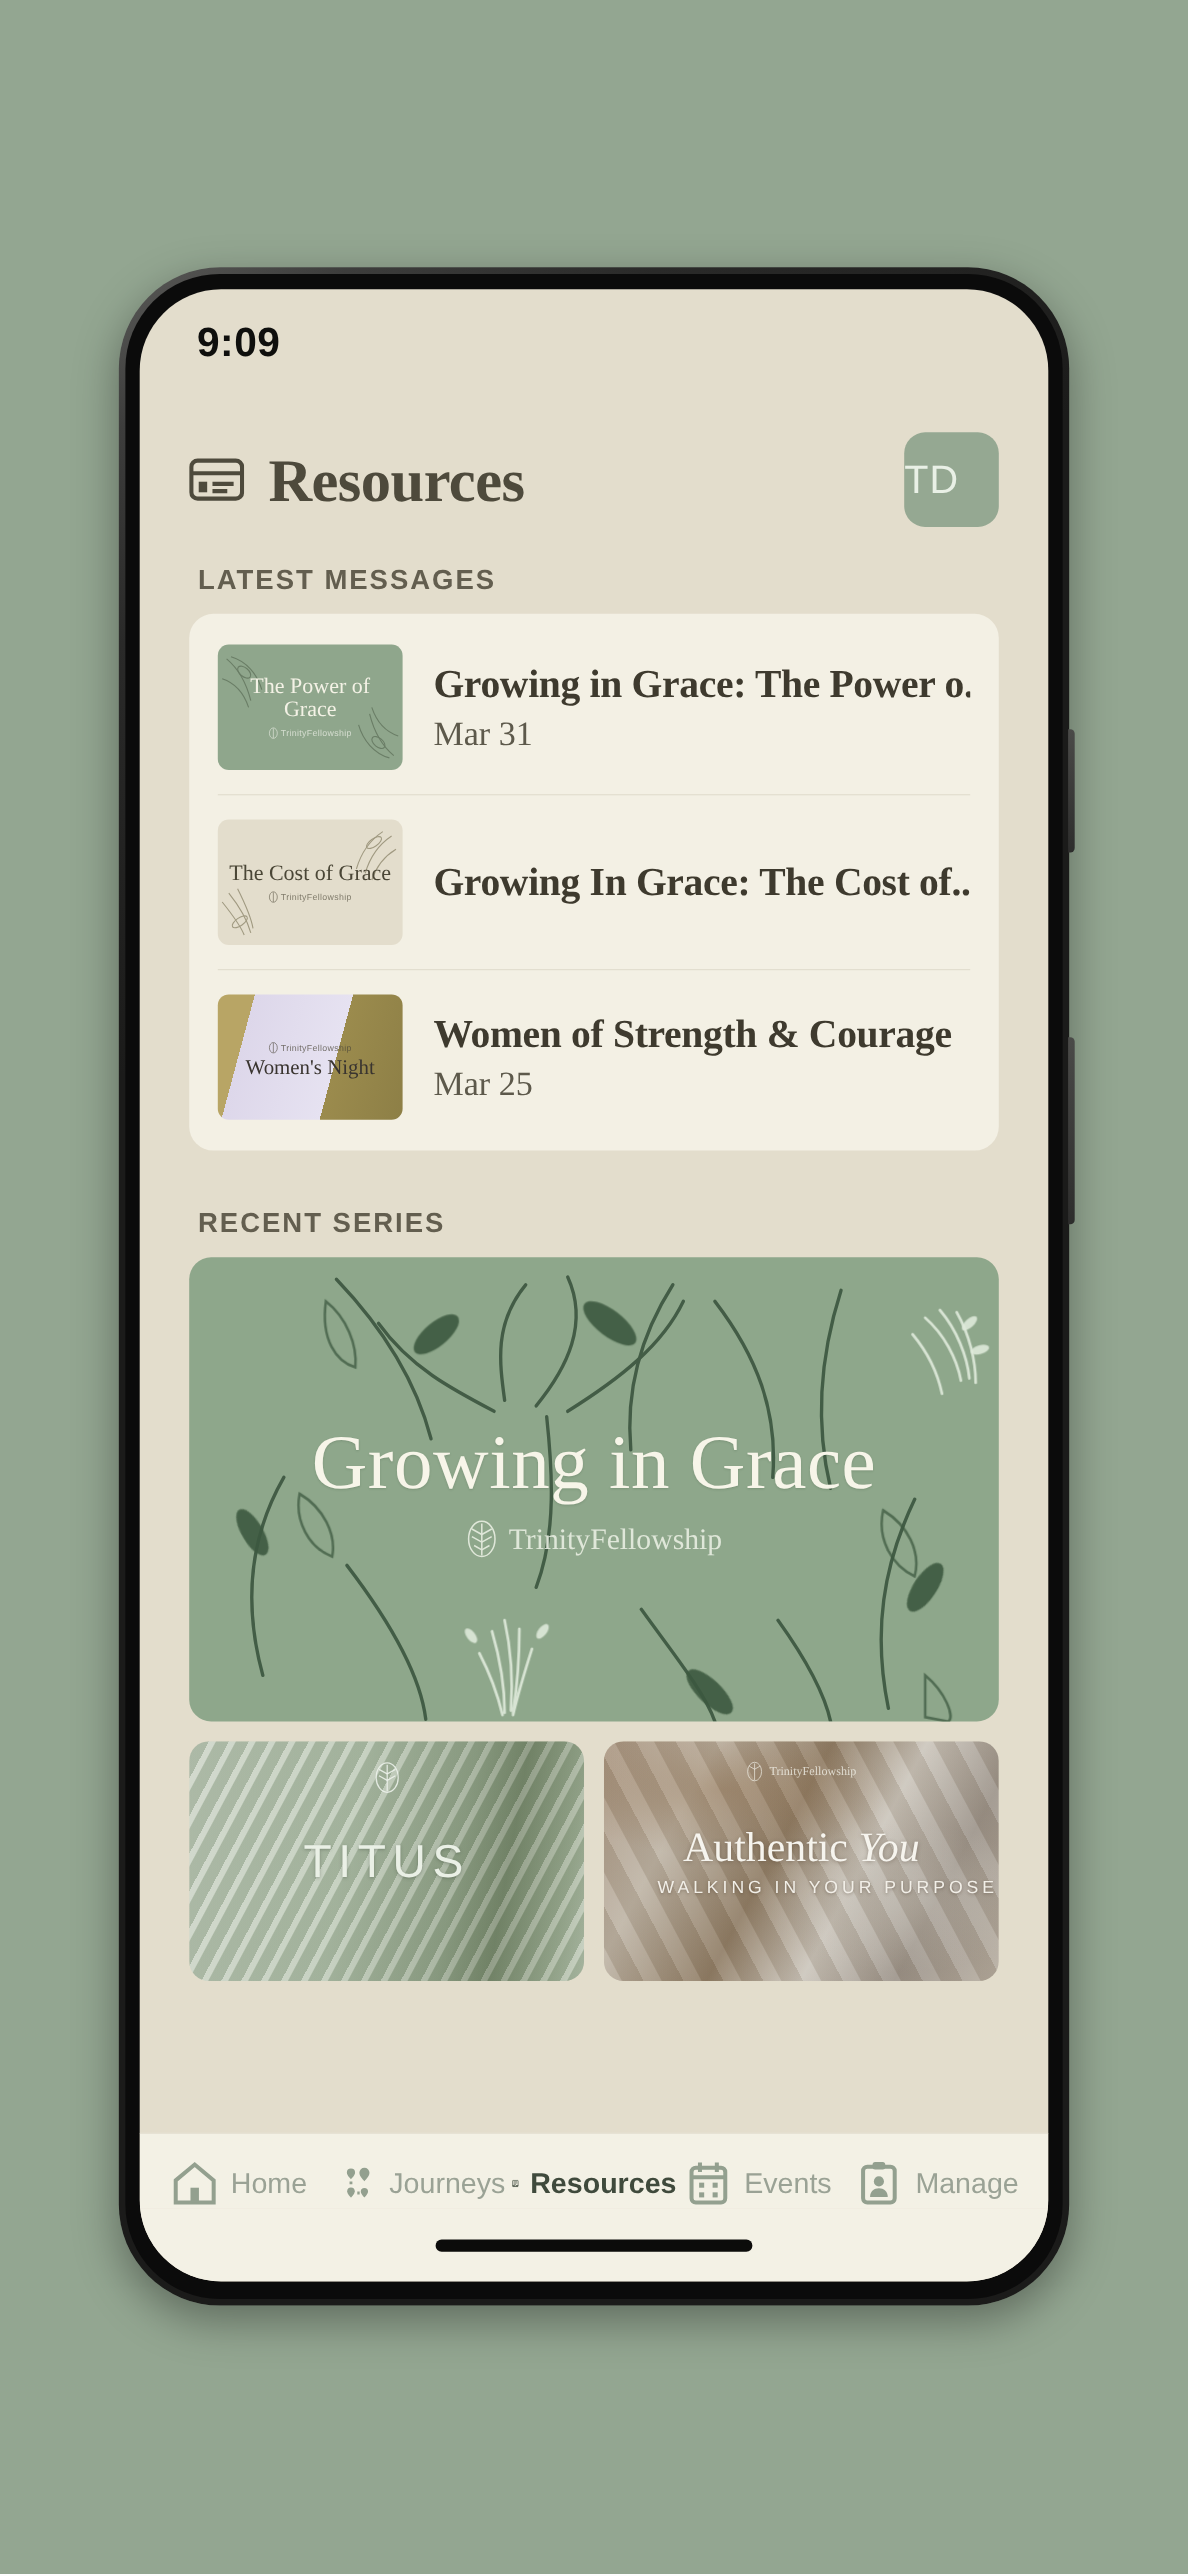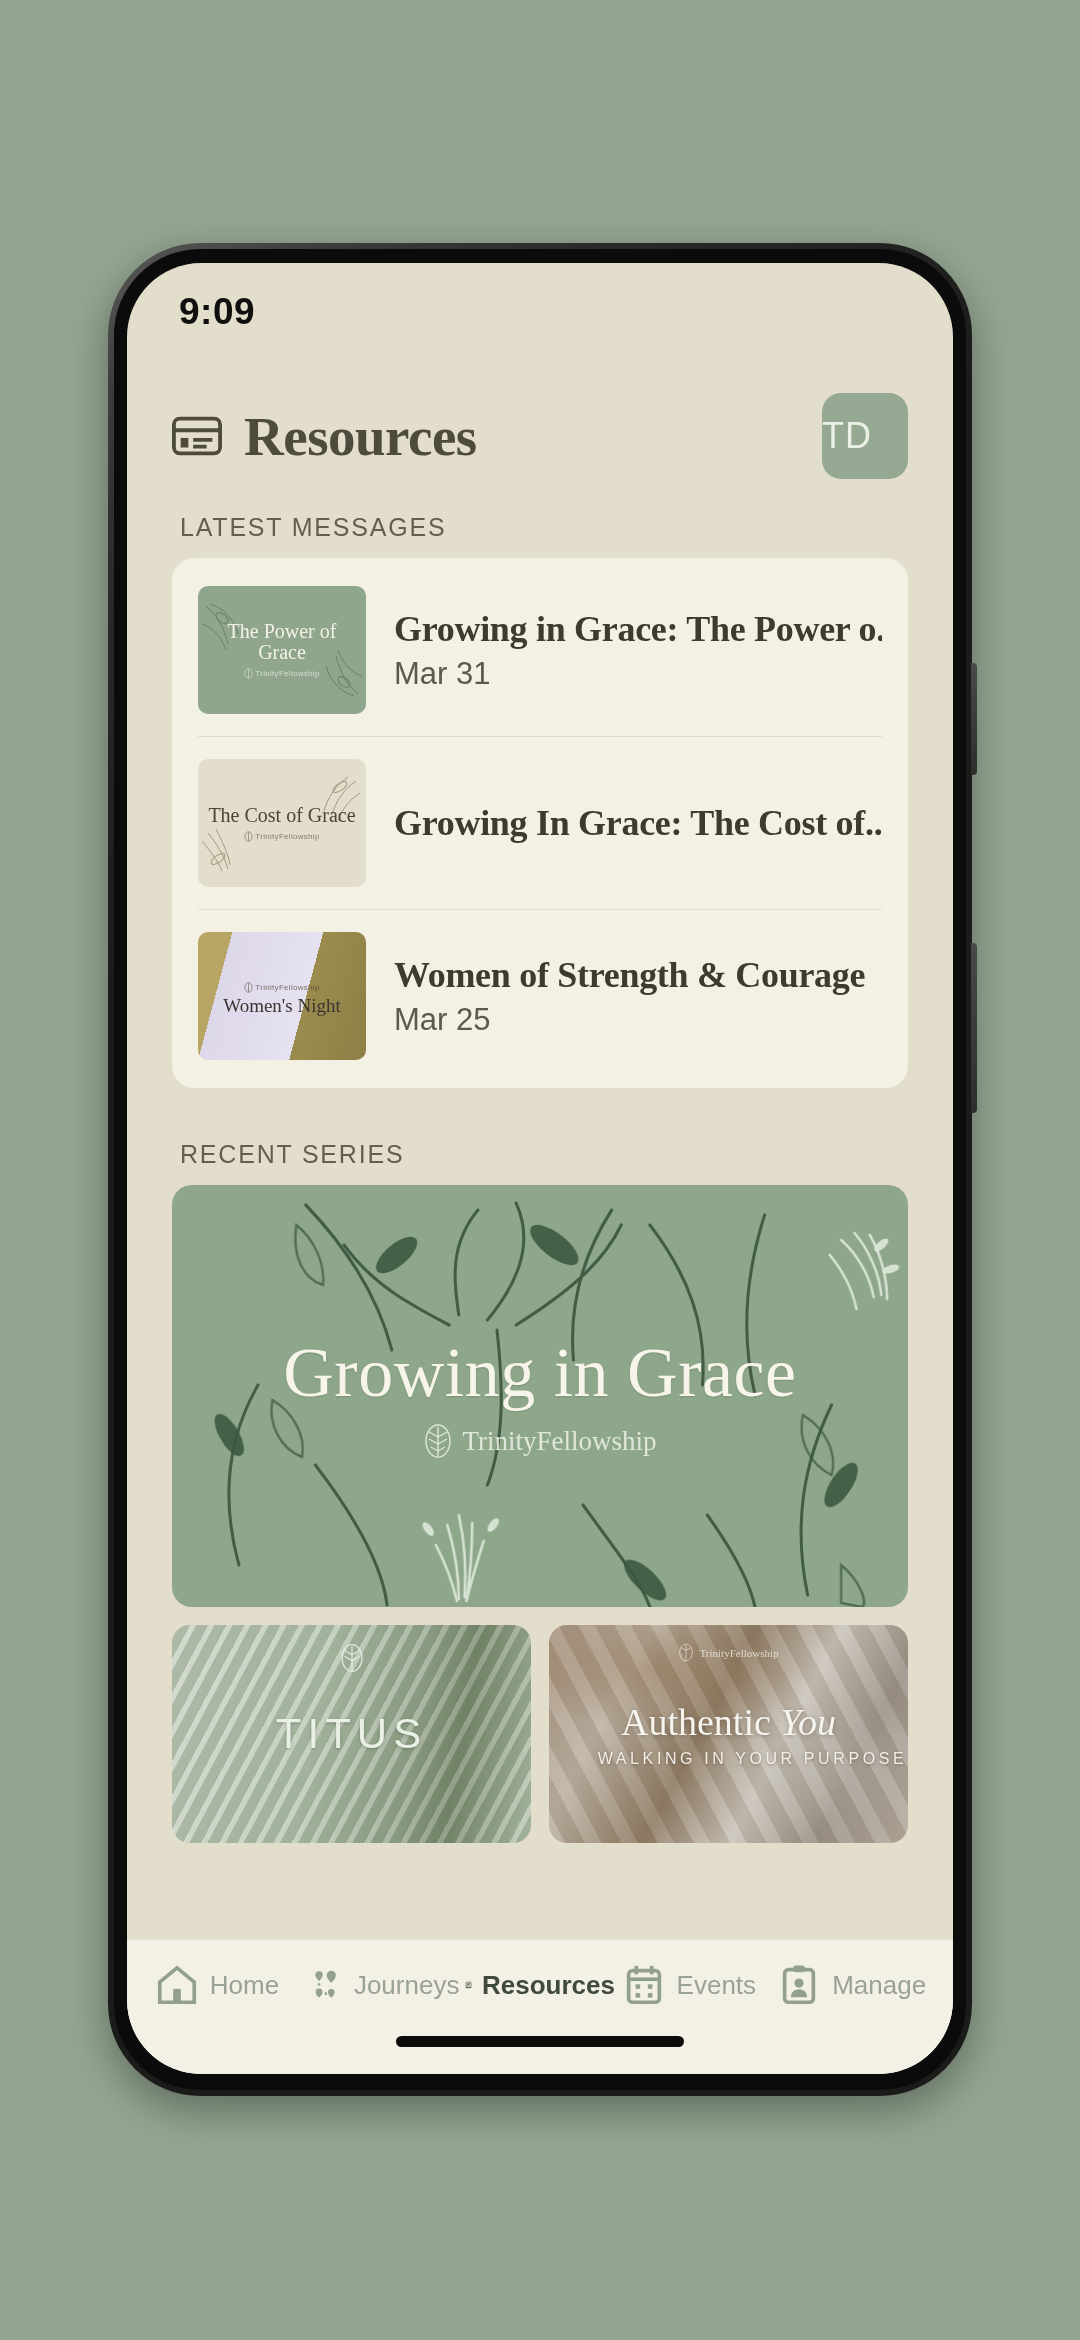--- a/index.html
+++ b/index.html
@@ -76,36 +76,36 @@
     color: #e9f0e6; font-size: 36px; letter-spacing: 1px;
   }
 
   
   #content {
     flex: 1 1 auto; overflow: hidden;
     padding: 0 45px;
   }
   .section-label {
     font-size: 25px; letter-spacing: 1.8px; color: #635e4f;
-    margin: 12px 0 16px 8px; font-weight: 400;
+    margin: 12px 0 16px 8px; font-weight: 700;
   }
 
   
   #latest-messages-card {
     background: #f3f0e4; border-radius: 22px;
     padding: 6px 26px;
   }
   .message-row {
     display: flex; align-items: center; gap: 28px;
     padding: 22px 0;
     border-bottom: 1px solid #e0dccc;
   }
   .message-row:last-child { border-bottom: none; }
   .msg-thumb {
-    width: 168px; height: 128px; border-radius: 10px;
+    width: 168px; height: 114px; border-radius: 10px;
     flex: 0 0 auto; position: relative; overflow: hidden;
     display: flex; flex-direction: column;
     align-items: center; justify-content: center;
   }
   .msg-thumb.green  { background: #8fa68c; }
   .msg-thumb.cream  { background: #e3ddcc; }
   .msg-thumb.purple { background: linear-gradient(105deg,#b8a565 0%,#b8a565 17%,#ddd7ea 17%,#e6e2f1 62%,#9b8b4d 62%,#8d7f46 100%); }
   .thumb-title {
     font-family: "Liberation Serif", serif;
     font-size: 20px; line-height: 1.05; text-align: center;
@@ -123,21 +123,21 @@
   .msg-thumb.purple .thumb-brand { color: #4a4538; margin-bottom: 3px; }
   .thumb-leaf { width: 9px; height: 11px; display:block; }
   .msg-text { min-width: 0; flex: 1 1 auto; }
   .msg-title {
     font-family: "Liberation Serif", serif;
     font-size: 36px; font-weight: 700; color: #3e3a2e;
     white-space: nowrap; overflow: hidden; line-height: 1.18;
     letter-spacing: -.3px;
   }
   .msg-date {
-    font-family: Liberation Sans, sans-serif;
+    font-family: Liberation Serif, serif;
     font-size: 31px; color: #5d594b; margin-top: 6px;
   }
 
   
   #recent-series-label { margin-top: 52px; }
 
   #hero-series-card {
     position: relative; width: 100%; height: 422px;
     border-radius: 20px; overflow: hidden;
     background: #8ea78b;

